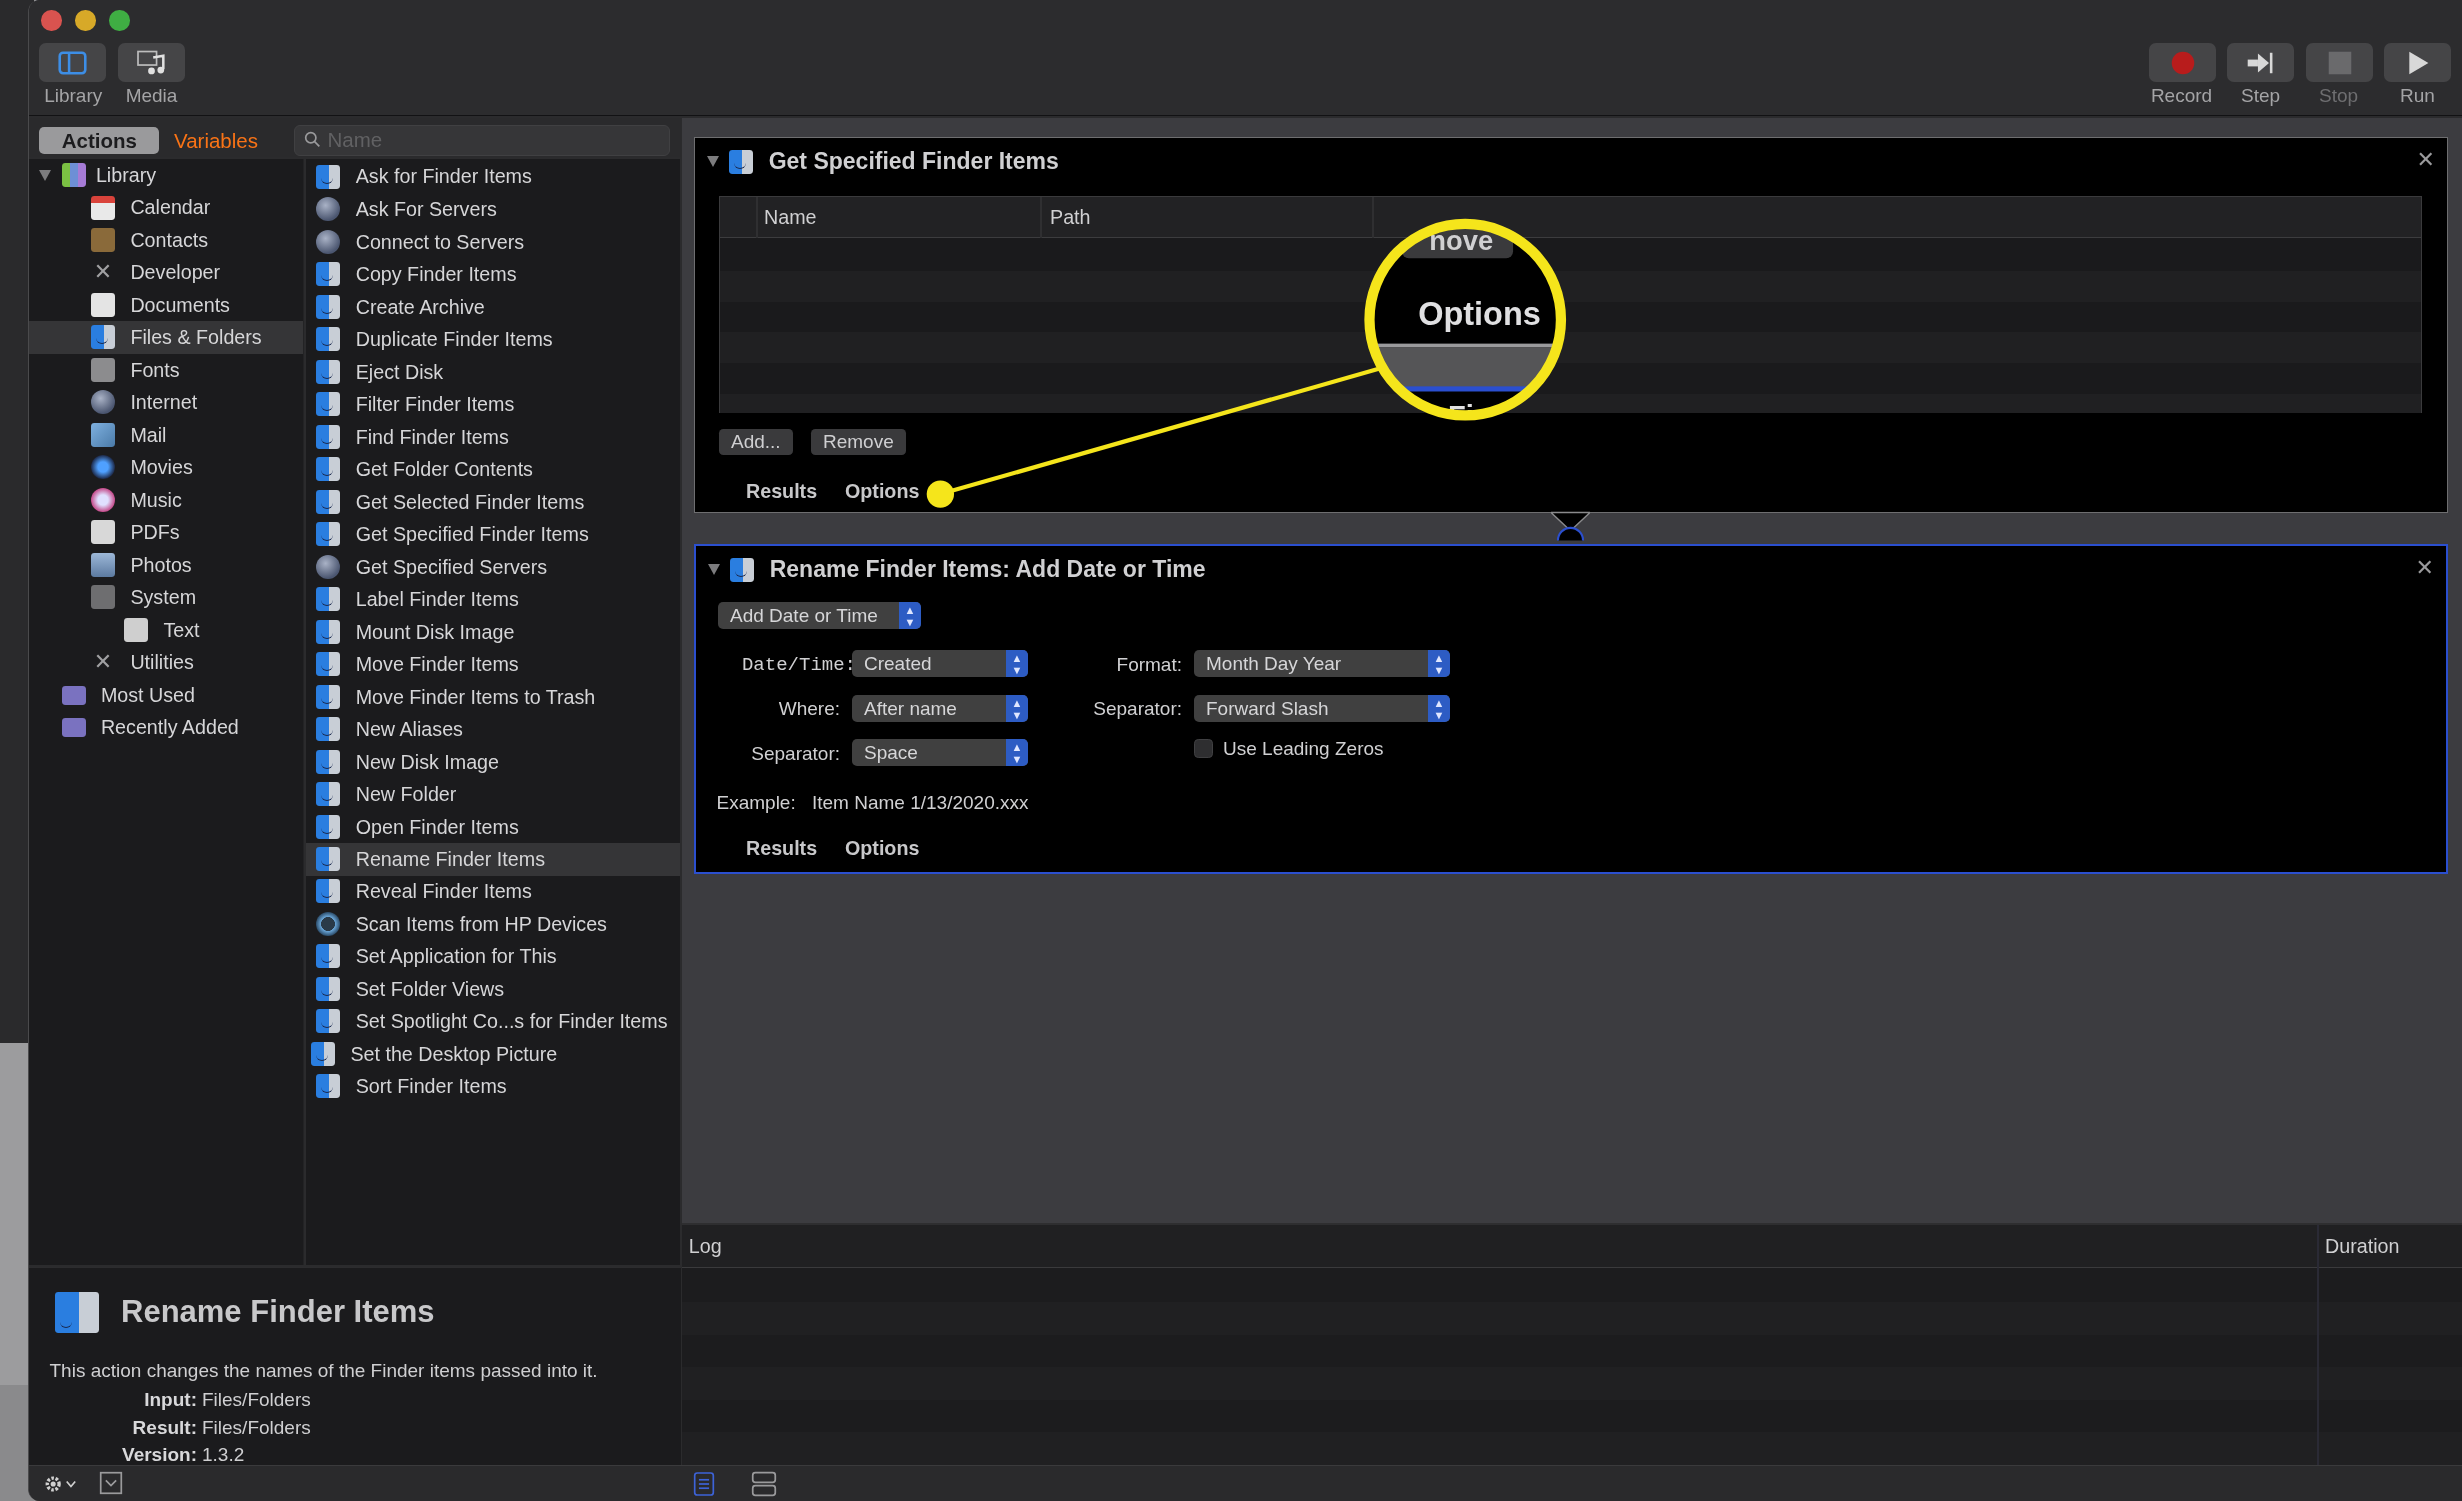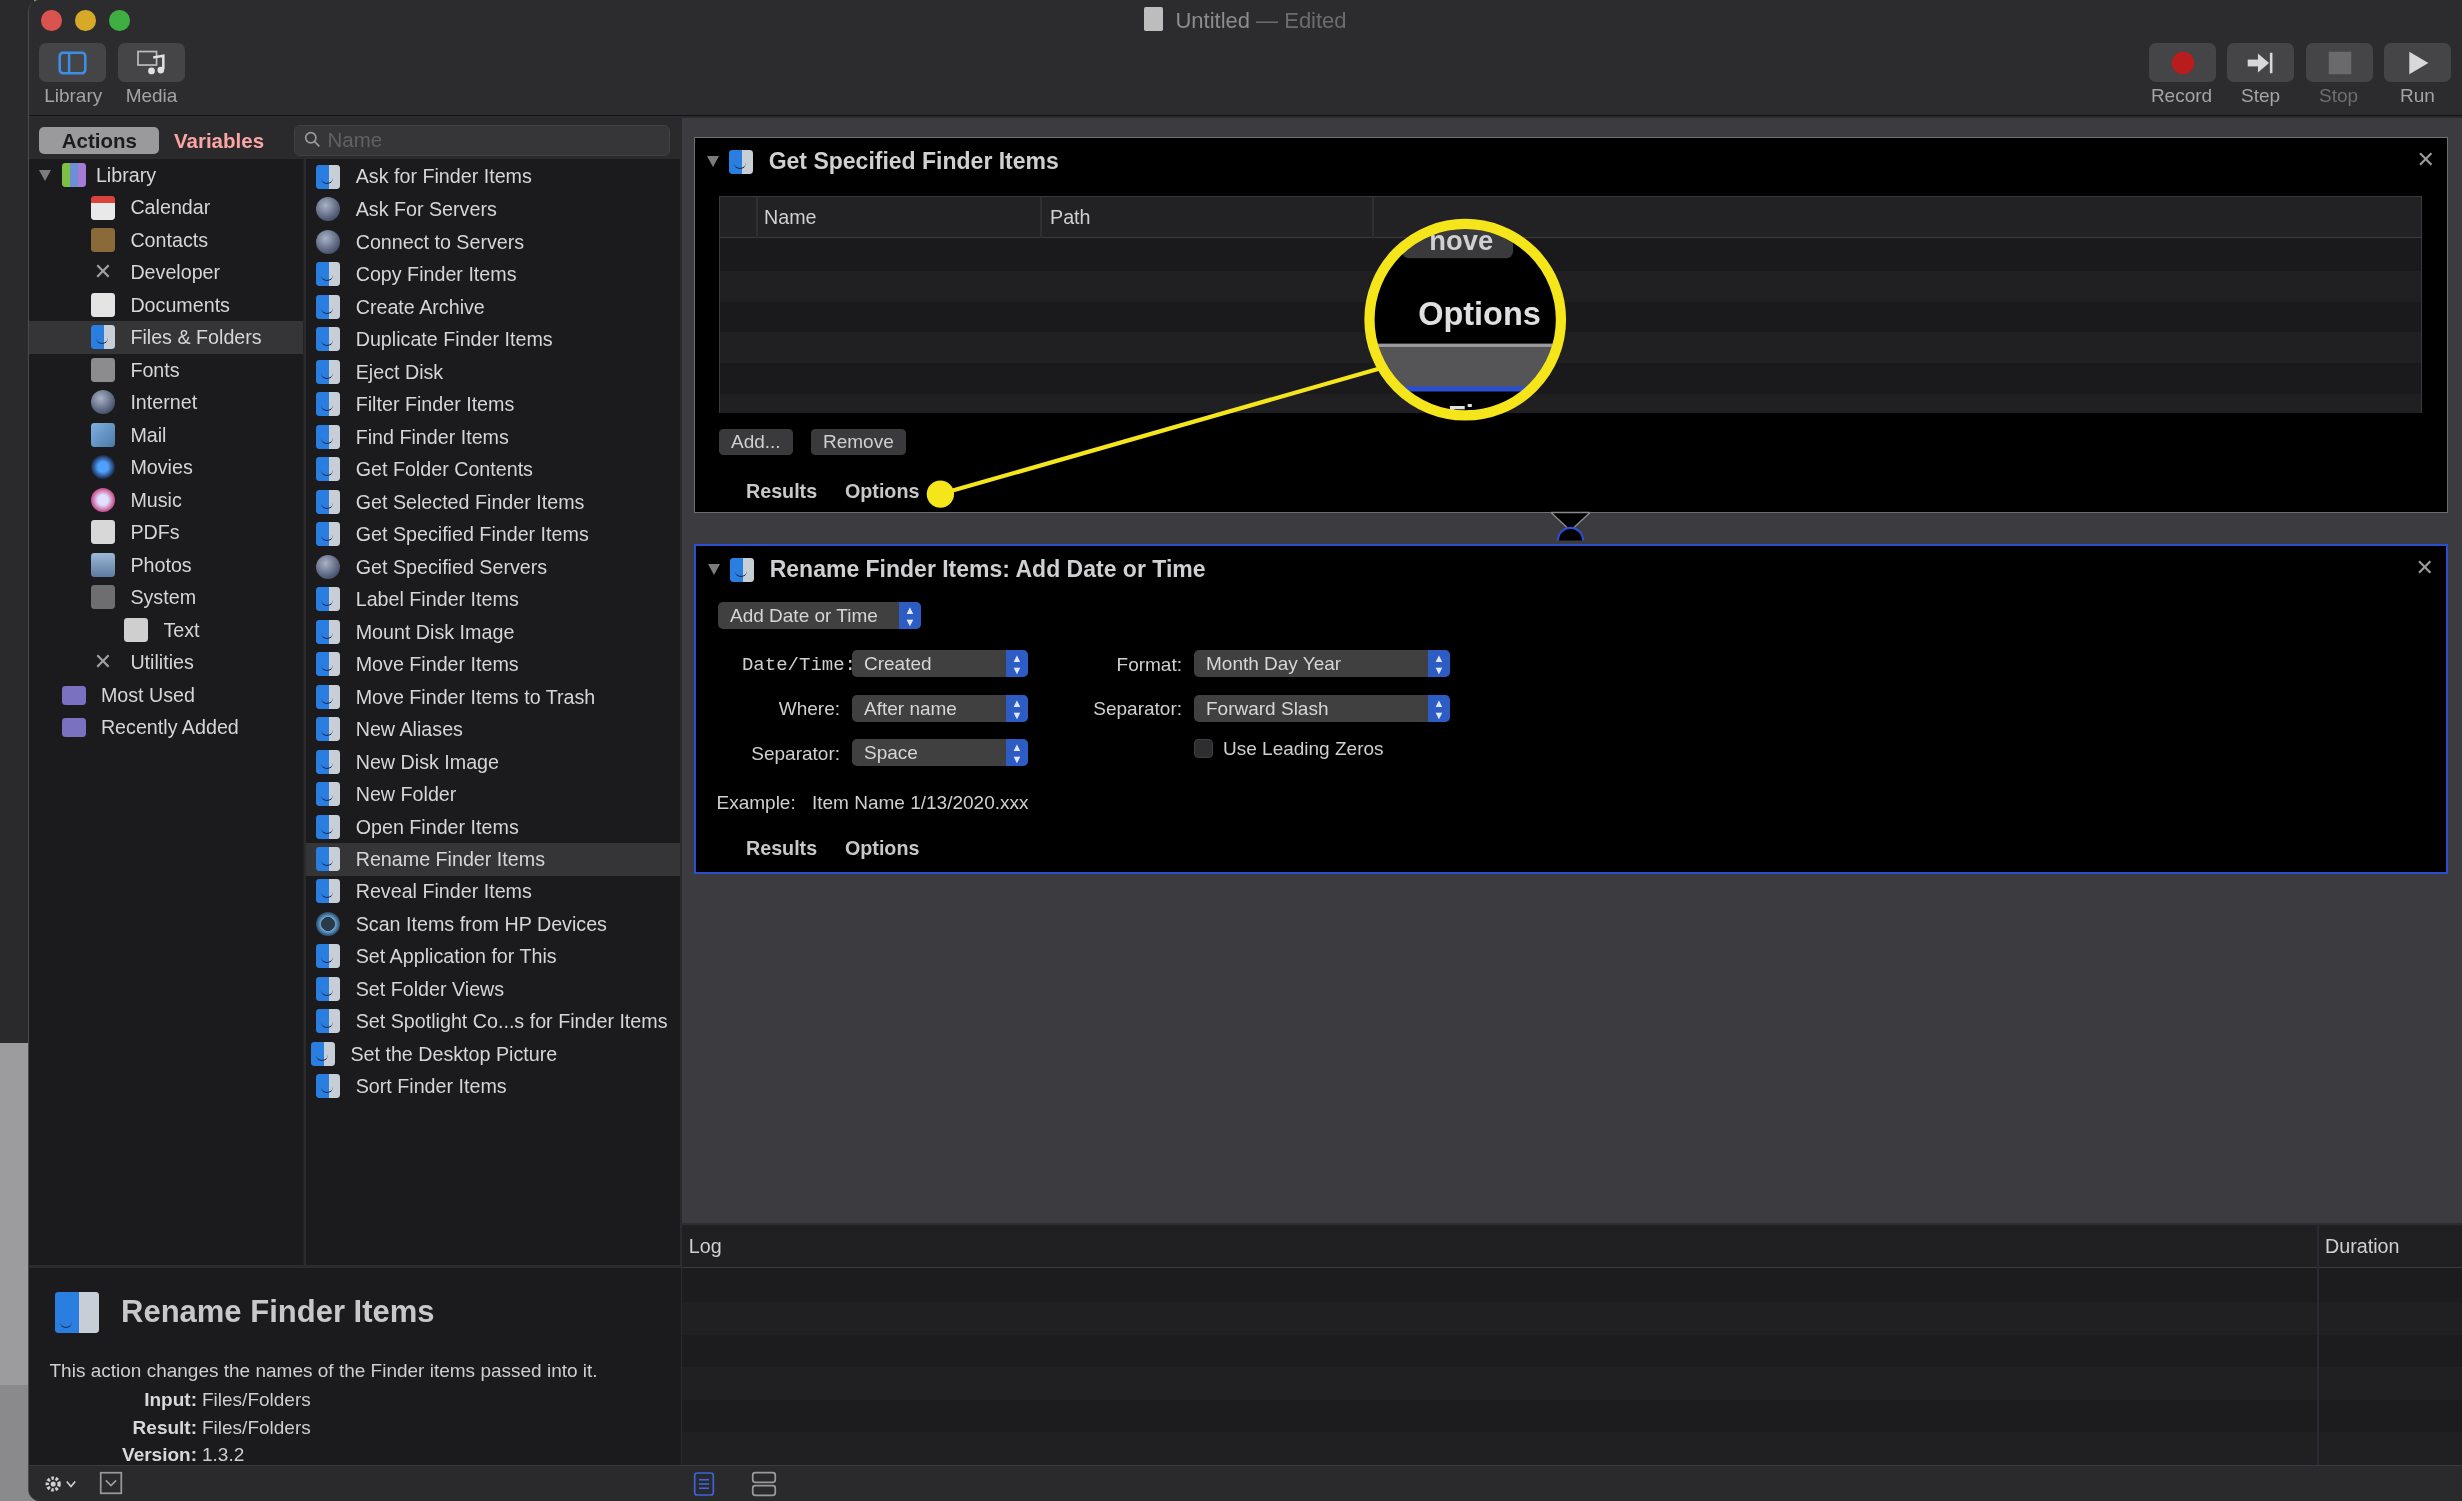--- a/index.html
+++ b/index.html
@@ -19,21 +19,21 @@
   .window-title .doc-icon { display: inline-block; width: 19px; height: 24px; background: #bdbdbd; vertical-align: -3.4px; margin-right: 12px; border-radius: 1.7px; }
   .window-title .edited { color: #6c6c6e; }
 
   .tb-btn { position: absolute; top: 43px; width: 67px; height: 39px; background: #454547; border-radius: 6.8px; display: flex; align-items: center; justify-content: center; }
   .tb-label { position: absolute; top: 85px; width: 85px; text-align: center; font-size: 19px; color: #a4a4a6; }
   .tb-label.dim { color: #6e6e70; }
 
   
   .lib-header { position: absolute; left: 0; top: 118px; width: 652px; height: 39px; background: #2a2a2c; }
   .seg-actions { position: absolute; left: 10.3px; top: 8.5px; width: 120px; height: 27px; background: #9a9a9c; color: #1c1c1e; border-radius: 5.1px; font-size: 20.5px; font-weight: bold; text-align: center; line-height: 27px; }
-  .seg-variables { position: absolute; left: 145px; top: 8.5px; height: 27px; font-size: 20.5px; font-weight: bold; color: #fca5a5; line-height: 27px; }
+  .seg-variables { position: absolute; left: 145px; top: 8.5px; height: 27px; font-size: 20.5px; font-weight: normal; color: #f97316; line-height: 27px; }
   .search { position: absolute; left: 265px; top: 6.8px; width: 376px; height: 31px; background: #363638; border-radius: 6px; border: 0.9px solid #404042; }
   .search .mag { position: absolute; left: 8.5px; top: 5.1px; width: 17px; height: 17px; }
   .search input { position: absolute; left: 32.5px; top: 1.7px; width: 333px; height: 26px; background: transparent; border: none; color: #d0d0d0; font-size: 20.5px; font-family: "Liberation Sans", sans-serif; outline: none; }
   .search input::placeholder { color: #616163; }
 
   .cat-col { position: absolute; left: 0; top: 159px; width: 275px; height: 1106px; background: #1b1b1d; border-right: 1.7px solid #232325; }
   .act-col { position: absolute; left: 277px; top: 159px; width: 374px; height: 1106px; background: #1b1b1d; }
   .row { position: absolute; left: 0; height: 32.5px; width: 100%; display: flex; align-items: center; font-size: 19.7px; color: #d6d6d8; white-space: nowrap; }
   .row.sel { background: #353537; }
   .icon16 { width: 24px; height: 24px; border-radius: 3.4px; flex: 0 0 auto; margin-right: 15.4px; position: relative; }
@@ -95,23 +95,20 @@
 
 <div class="desktop-left"></div>
 
 <div class="window">
 
   <div class="titlebar">
     <div class="traffic red"></div>
     <div class="traffic yellow"></div>
     <div class="traffic green"></div>
 
-    <div class="window-title">
-      <span class="doc-icon"></span><span>Untitled</span><span class="edited"> — Edited</span>
-    </div>
 
     <div class="tb-btn" style="left:10.3px;">
       <svg width="29" height="24" viewBox="0 0 34 28">
         <rect x="2" y="2" width="30" height="24" rx="4" fill="none" stroke="#3d8ee6" stroke-width="3"></rect>
         <line x1="13" y1="3" x2="13" y2="25" stroke="#3d8ee6" stroke-width="3"></line>
       </svg>
     </div>
     <div class="tb-label" style="left:1.7px;">Library</div>
 
     <div class="tb-btn" style="left:89px;">

